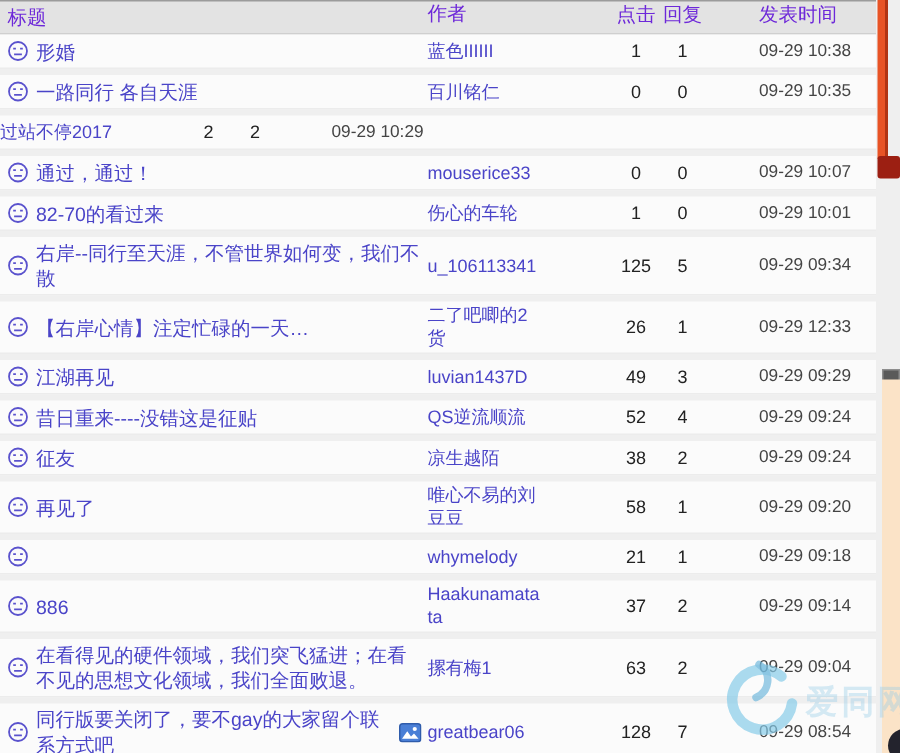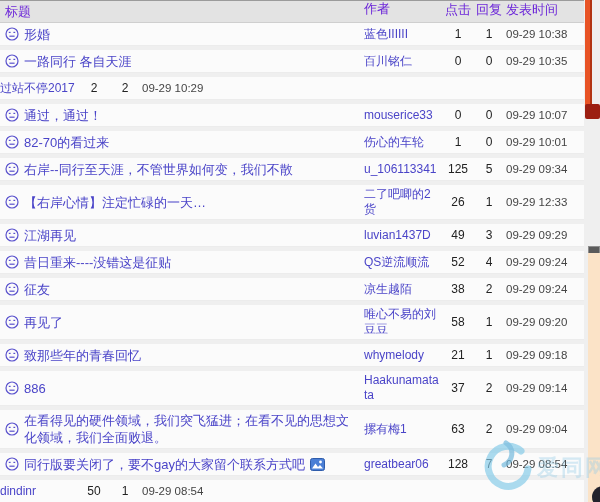--- a/index.html
+++ b/index.html
@@ -32,23 +32,23 @@
   }
   .cell { flex:none; }
   .title-cell {
     flex:1 1 auto; min-width:0;
     display:flex; align-items:center;
     padding-left:5px; padding-right:4px;
     line-height:17px;
   }
   .thead .title-cell { padding-left:5px; }
   .author-col { width:78px; font-size:12px; line-height:15px; word-break:break-all; }
-  .clicks-col { width:32px; text-align:center; font-size:12px; }
+  .clicks-col { width:32px; text-align:center; font-size:12px;margin-left:45px; }
   .replies-col { width:30px; text-align:center; font-size:12px; }
-  .time-col { width:80px; font-size:11.5px; padding-left:2px; white-space:nowrap; }
+  .time-col { width:80px; font-size:11.5px; padding-left:2px; white-space:nowrap;margin-left:34px; }
   a.link { color:#4a44c8; text-decoration:none; cursor:pointer; }
   .title-text { color:#4a44c8; word-break:break-word; }
   .smiley { flex:none; width:14px; height:14px; margin-right:5px; color:#5a52cd; display:inline-block; }
   .smiley svg { display:block; }
   .pic-icon { flex:none; margin-left:5px; display:inline-block; width:15px; height:13px; }
   .num { color:#222; }
   .time { color:#444; }
 
   
   .orange-bar { position:absolute; left:585px; top:0; width:7px; height:106px;
@@ -280,21 +280,20 @@
   <div class="row">
     <div class="cell title-cell">
       <span class="smiley">
         <svg width="14" height="14" viewBox="0 0 14 14">
           <circle cx="7" cy="7" r="6" fill="none" stroke="currentColor" stroke-width="1.2"></circle>
           <line x1="3.8" y1="5.4" x2="5.6" y2="5.4" stroke="currentColor" stroke-width="1.2"></line>
           <line x1="8.4" y1="5.4" x2="10.2" y2="5.4" stroke="currentColor" stroke-width="1.2"></line>
           <line x1="4.4" y1="9.2" x2="9.6" y2="9.2" stroke="currentColor" stroke-width="1.2"></line>
         </svg>
       </span>
-      <a class="link title-text">致那些年的青春回忆</a>
 
     </div>
     <a class="cell author-col link">whymelody</a>
     <div class="cell clicks-col num">21</div>
     <div class="cell replies-col num">1</div>
     <div class="cell time-col time">09-29 09:18</div>
   </div>
 
   <div class="row">
     <div class="cell title-cell">

